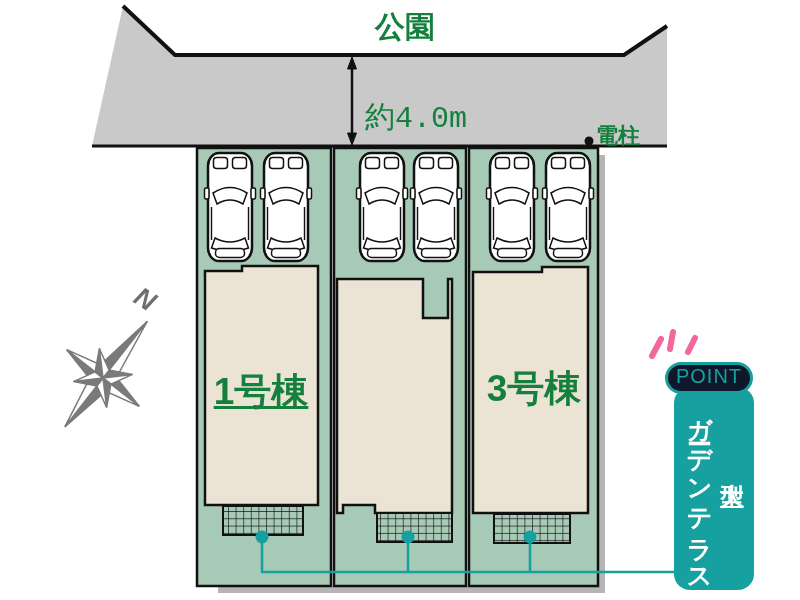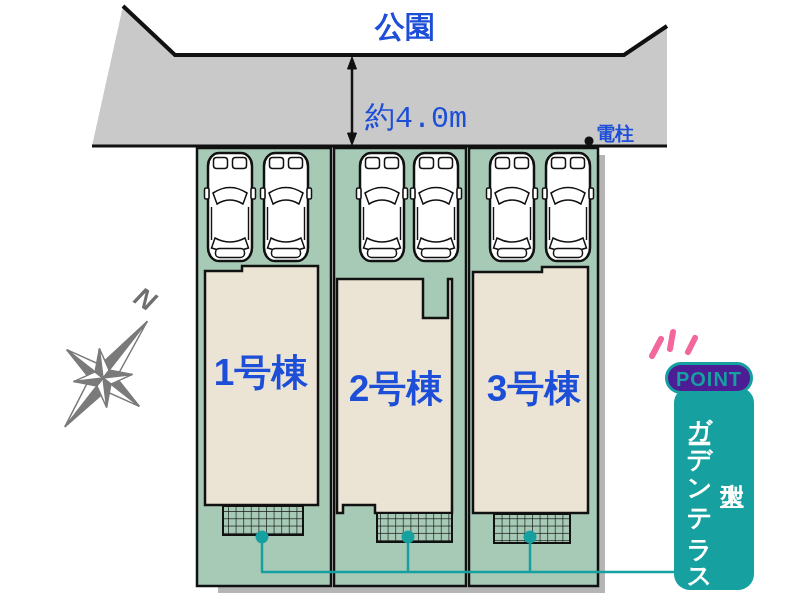--- a/index.html
+++ b/index.html
@@ -1,36 +1,36 @@
 <!DOCTYPE html>
 <html><head>
 <meta charset="utf-8">
 <style>
   html,body{margin:0;padding:0;background:#fff;}
   #stage{position:relative;width:800px;height:600px;background:#fff;overflow:hidden;
          font-family:"Liberation Sans","DejaVu Sans",sans-serif;}
   #plan-svg{position:absolute;left:0;top:0;}
   symbol{overflow:visible;}
-  .lbl{position:absolute;color:#1d4ed8;white-space:nowrap;}
+  .lbl{position:absolute;color:#15803d;white-space:nowrap;}
   .center{transform:translate(-50%,-50%);}
   .jp-big{font-size:30px;font-weight:600;}
   .bld{font-size:37px;font-weight:600;letter-spacing:0px;}
-  .pole{font-size:19px;font-weight:600;}
+  .pole{font-size:22px;font-weight:600;}
   .north{font-size:27px;font-weight:bold;font-style:italic;color:#6f6f6f;
          transform:rotate(32deg);}
   .badge{position:absolute;left:674px;top:387px;width:80px;height:203px;
          background:#17a0a0;border-radius:16px;}
   .vtext{position:absolute;writing-mode:vertical-rl;text-orientation:mixed;
          color:#fff;font-weight:600;}
   .vmain{left:684px;top:400px;height:186px;font-size:25px;letter-spacing:1.5px;}
   .vsub{left:716px;top:464px;font-size:24px;letter-spacing:2px;}
   .pill{position:absolute;left:665px;top:362px;width:88px;height:32px;
-        box-sizing:border-box;background:#4c1d95;border:3px solid #17a0a0;
-        border-radius:17px;display:flex;align-items:flex-end;justify-content:center;
-        font-size:20px;font-weight:bold;color:#17a0a0;letter-spacing:1px;}
+        box-sizing:border-box;background:#0f172a;border:3px solid #17a0a0;
+        border-radius:17px;display:flex;align-items:flex-start;justify-content:center;
+        font-size:20px;font-weight:normal;color:#17a0a0;letter-spacing:1px;}
 </style>
 </head>
 <body>
 
 <div id="stage">
 
 <svg id="plan-svg" width="800" height="600" viewBox="0 0 800 600">
   <defs>
     <symbol id="car" viewBox="0 0 48 112">
       <rect x="2" y="2" width="44" height="108" rx="11" ry="13" fill="#fff" stroke="#111" stroke-width="2.5"></rect>
@@ -127,22 +127,21 @@
     <line x1="688" y1="352" x2="695" y2="338"></line>
   </g>
 </svg>
 
 <div class="lbl jp-big center" style="left:405px;top:27px;">公園</div>
 <div class="lbl jp-big center" style="left:416px;top:117px;font-weight:500;font-family:Liberation Mono, monospace;">約4.0m</div>
 <div class="lbl pole" style="left:596px;top:121px;">電柱</div>
 
 <div class="lbl north" style="left:135px;top:284px;">N</div>
 
-<div class="lbl bld center" style="left:261px;top:373px;">1号棟</div>
-<div class="lbl bld center" style="left:396px;top:389px;">2号棟</div>
+<div class="lbl bld center" style="left:261px;top:392px;text-decoration:underline;">1号棟</div>
 <div class="lbl bld center" style="left:534px;top:389px;text-align:right;">3号棟</div>
 
 <div class="badge"></div>
 <div class="vtext vmain">ガーデンテラス</div>
 <div class="vtext vsub">大型</div>
 <div class="pill">
   <span>POINT</span>
 </div>
 
 </div>

